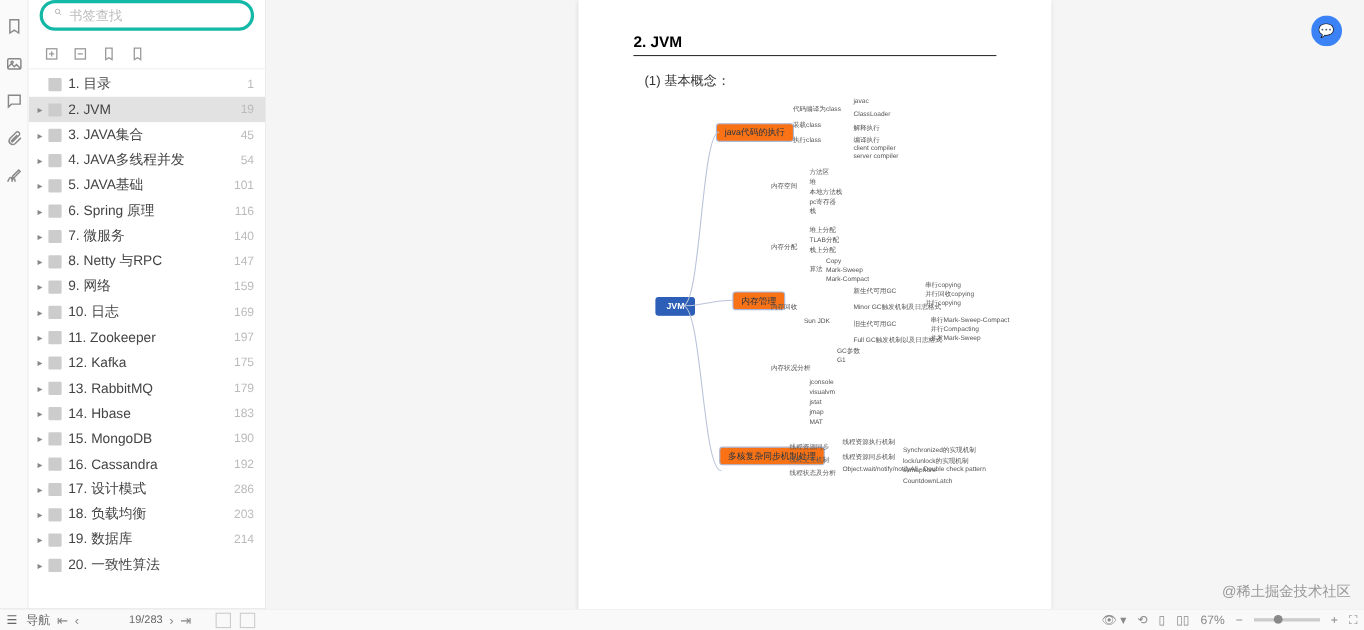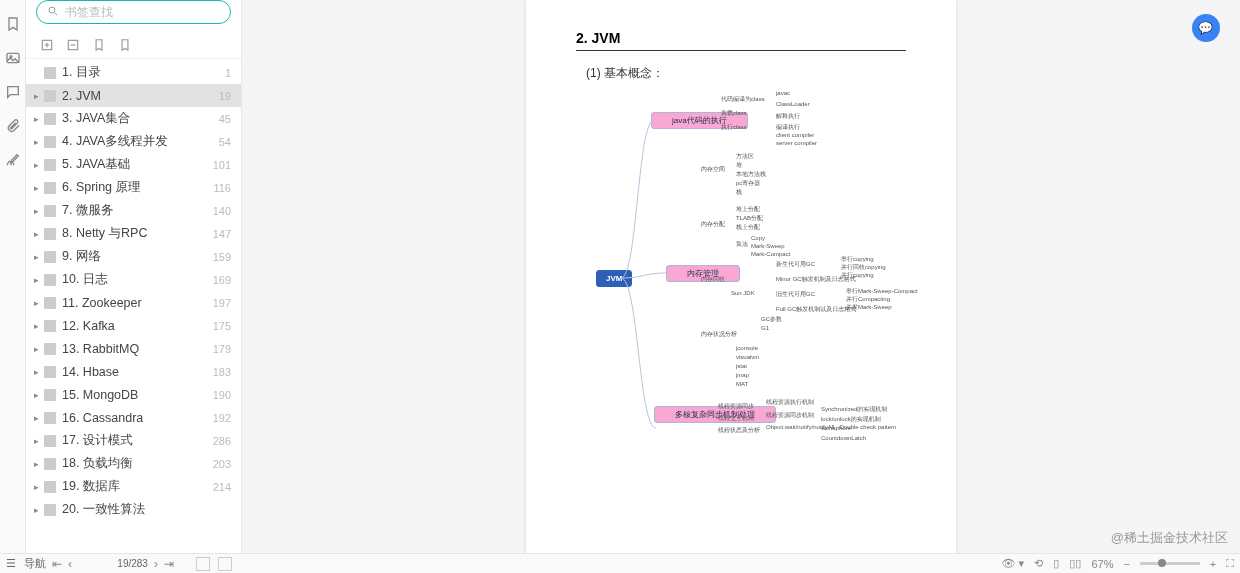--- a/index.html
+++ b/index.html
@@ -3,40 +3,40 @@
 <meta charset="utf-8">
 <style>
 *{box-sizing:border-box;margin:0;padding:0;font-family:-apple-system,BlinkMacSystemFont,"Segoe UI","Microsoft YaHei",sans-serif}
 body{width:1240px;height:573px;overflow:hidden;background:#fff;position:relative}
 .app{display:flex;height:553px}
 .left-rail{width:26px;background:#fafafa;border-right:1px solid #e8e8e8;display:flex;flex-direction:column;align-items:center;padding-top:16px;gap:18px}
 .left-rail .ic{width:16px;height:16px;color:#888;cursor:pointer}
 .sidebar{width:216px;background:#fff;border-right:1px solid #e8e8e8;display:flex;flex-direction:column}
 .sb-head{display:flex;align-items:center;justify-content:space-between;padding:10px 12px;font-size:13px;color:#555}
 .sb-head .x{color:#999;cursor:pointer;font-size:14px}
-.search{margin:0 10px 8px;display:flex;align-items:flex-start;border:1px solid #14b8a6;border-radius:16px;padding:4px 10px;background:#fff}
+.search{margin:0 10px 8px;display:flex;align-items:flex-start;border:3px solid #14b8a6;border-radius:16px;padding:4px 10px;background:#fff}
 .search .sic{width:14px;height:14px;color:#999;margin-right:6px}
 .search input{border:none;outline:none;font-size:12px;color:#333;flex:1;background:transparent}
 .search input::placeholder{color:#bbb}
 .sb-tools{display:flex;gap:12px;padding:6px 14px;border-bottom:1px solid #f0f0f0}
 .sb-tools .t{width:14px;height:14px;color:#999}
 .bm-list{flex:1;overflow-y:auto;padding:2px 0}
 .bm-item{display:flex;align-items:center;padding:3px 10px 3px 8px;font-size:12.5px;color:#444;cursor:pointer;position:relative;min-height:23px}
 .bm-item.active{background:#e2e2e2}
 .bm-item .arw{width:10px;color:#888;font-size:9px}
 .bm-item .bi{width:12px;height:12px;background:#ccc;margin-right:6px;border-radius:1px}
 .bm-item .lbl{flex:1}
 .bm-item .pg{color:#bbb;font-size:11px;margin-left:4px}
 .content{flex:1;background:#f5f5f5;overflow:auto;display:flex;justify-content:center;padding-top:0}
 .page{width:430px;background:#fff;box-shadow:0 1px 4px rgba(0,0,0,.12);padding:30px 50px 10px;min-height:560px;position:relative}
 .page h2{font-size:14px;font-weight:700;border-bottom:1px solid #333;padding-bottom:4px;margin-bottom:14px}
 .page .sub{font-size:12px;color:#333;margin-bottom:8px;margin-left:10px}
 .page .body{font-size:9px;color:#333;line-height:1.7;margin-left:20px;margin-bottom:16px}
 .mindmap{position:relative;height:340px;margin-left:-10px}
-.node{position:absolute;background:#f9a8d4;border:1px solid #aab8d8;border-radius:3px;padding:2px 20px;font-size:7.5px;color:#234;white-space:nowrap}
+.node{position:absolute;background:#f97316;border:1px solid #aab8d8;border-radius:3px;padding:2px 7px;font-size:7.5px;color:#234;white-space:nowrap}
 .node.root{background:#2d5fb8;color:#fff;border-color:#2d5fb8;font-weight:600;font-size:8px;padding:3px 9px}
 .node.main{font-size:8px}
 .leaf{position:absolute;font-size:6px;color:#555;white-space:nowrap}
 .float-btn{position:absolute;right:20px;top:14px;width:28px;height:28px;border-radius:50%;background:#3b82f6;color:#fff;display:flex;align-items:center;justify-content:center;font-size:12px;cursor:pointer}
 .watermark{position:absolute;right:12px;bottom:26px;font-size:13px;color:#999}
 .bottom-bar{position:absolute;bottom:0;left:0;right:0;height:20px;background:#f9f9f9;border-top:1px solid #e5e5e5;display:flex;align-items:center;font-size:11px;color:#666;padding:0 6px}
 .bottom-bar .bl{display:flex;align-items:center;gap:8px}
 .bottom-bar .nav{display:flex;align-items:center;gap:6px;margin-left:6px}
 .bottom-bar .nav .nb{cursor:pointer;color:#888;font-size:12px}
 .bottom-bar .pgin{width:70px;text-align:right;font-size:10px}

